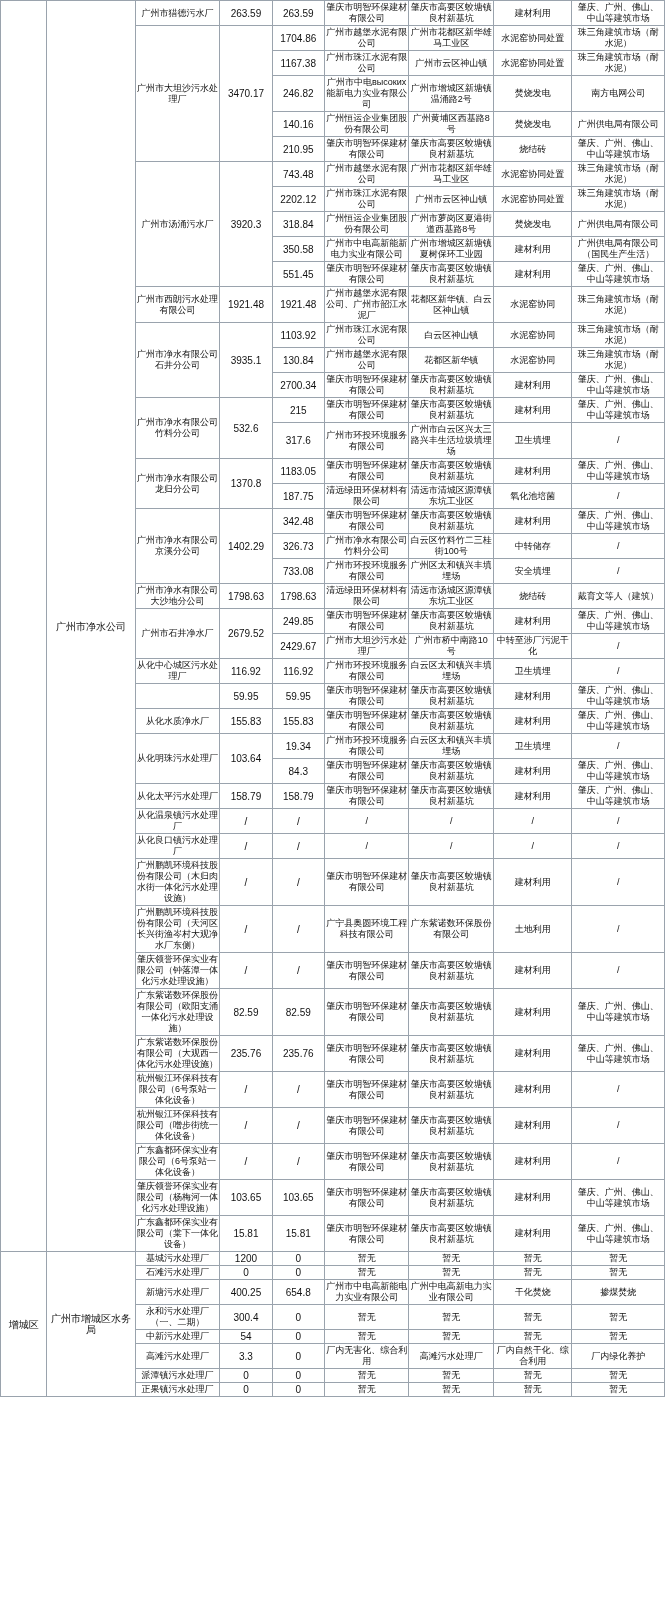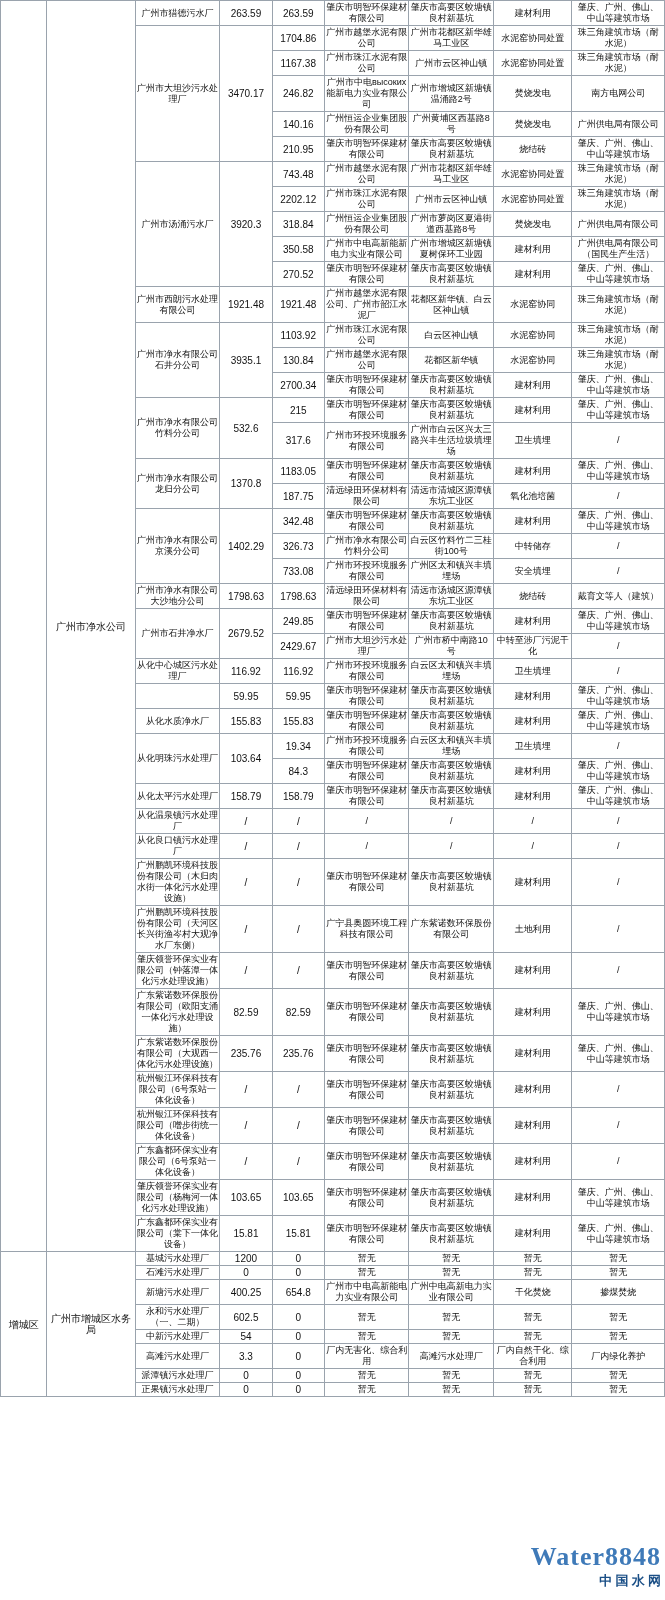--- a/index.html
+++ b/index.html
@@ -102,21 +102,21 @@
           <td>广州供电局有限公司</td>
         </tr>
         <tr>
           <td class="num">350.58</td>
           <td>广州市中电高新能新电力实业有限公司</td>
           <td>广州市增城区新塘镇夏树保环工业园</td>
           <td>建材利用</td>
           <td>广州供电局有限公司（国民生产生活）</td>
         </tr>
         <tr>
-          <td class="num">270.52</td>
+          <td class="num">551.45</td>
           <td>肇庆市明智环保建材有限公司</td>
           <td>肇庆市高要区蛟塘镇良村新基坑</td>
           <td>建材利用</td>
           <td>肇庆、广州、佛山、中山等建筑市场</td>
         </tr>
         <tr>
           <td>广州市西朗污水处理有限公司</td>
           <td class="num">1921.48</td>
           <td class="num">1921.48</td>
           <td>广州市越堡水泥有限公司、广州市韶江水泥厂</td>
@@ -411,21 +411,21 @@
           <td>新塘污水处理厂</td>
           <td class="num">400.25</td>
           <td class="num">654.8</td>
           <td>广州市中电高新能电力实业有限公司</td>
           <td>广州中电高新电力实业有限公司</td>
           <td>干化焚烧</td>
           <td>掺煤焚烧</td>
         </tr>
         <tr>
           <td>永和污水处理厂（一、二期）</td>
-          <td class="num">602.5</td>
+          <td class="num">300.4</td>
           <td class="num">0</td>
           <td>暂无</td>
           <td>暂无</td>
           <td>暂无</td>
           <td>暂无</td>
         </tr>
         <tr>
           <td>中新污水处理厂</td>
           <td class="num">54</td>
           <td class="num">0</td>
@@ -457,17 +457,13 @@
           <td class="num">0</td>
           <td class="num">0</td>
           <td>暂无</td>
           <td>暂无</td>
           <td>暂无</td>
           <td>暂无</td>
         </tr>
       </tbody>
   </table>
 
-  <div class="wm">
-    <div class="big">Water8848</div>
-    <div class="cn">中 国 水 网</div>
-  </div>
 </div>
 
 </body></html>

